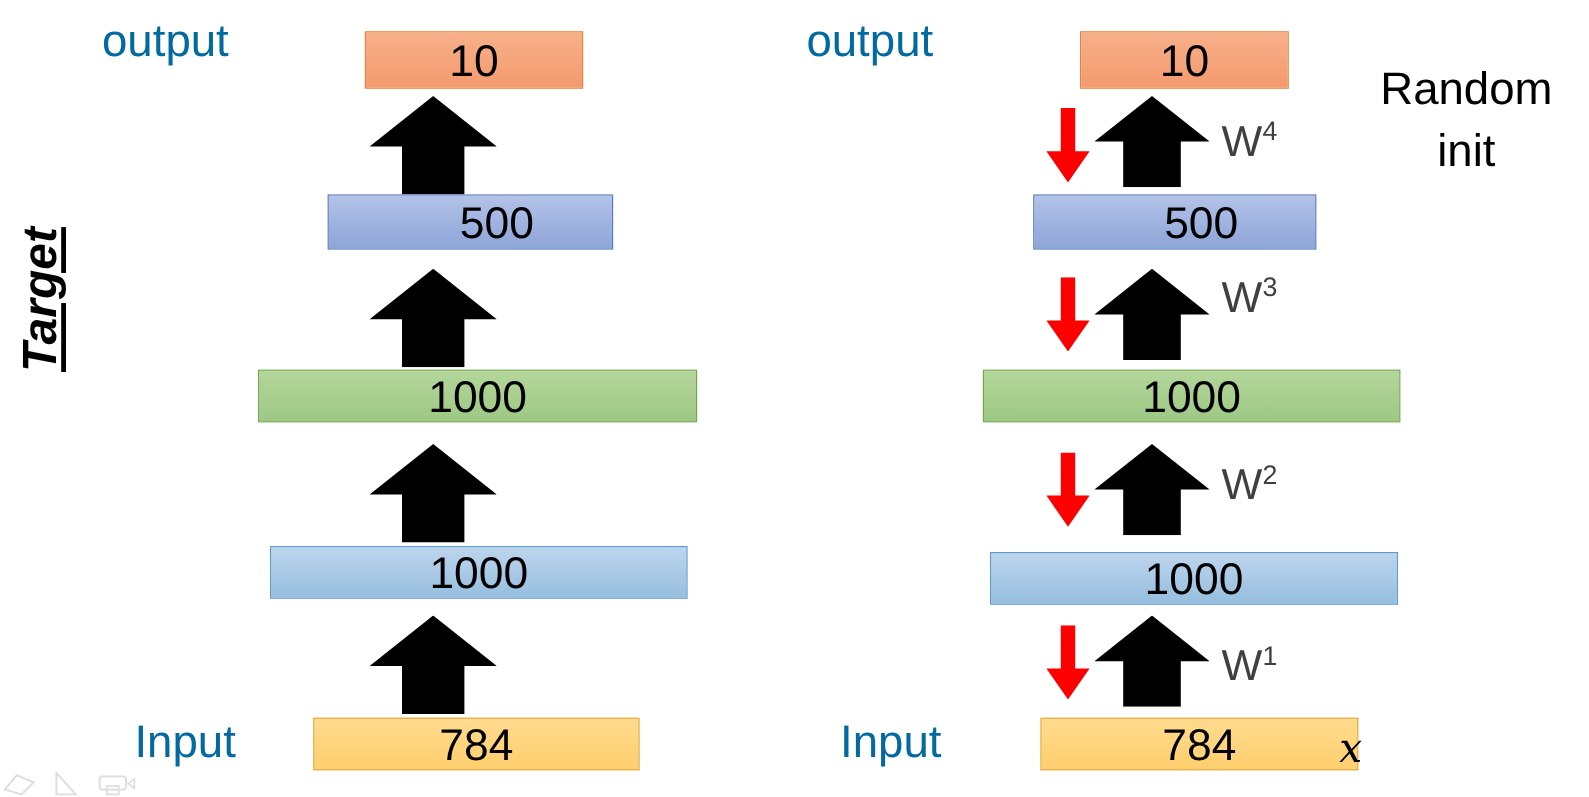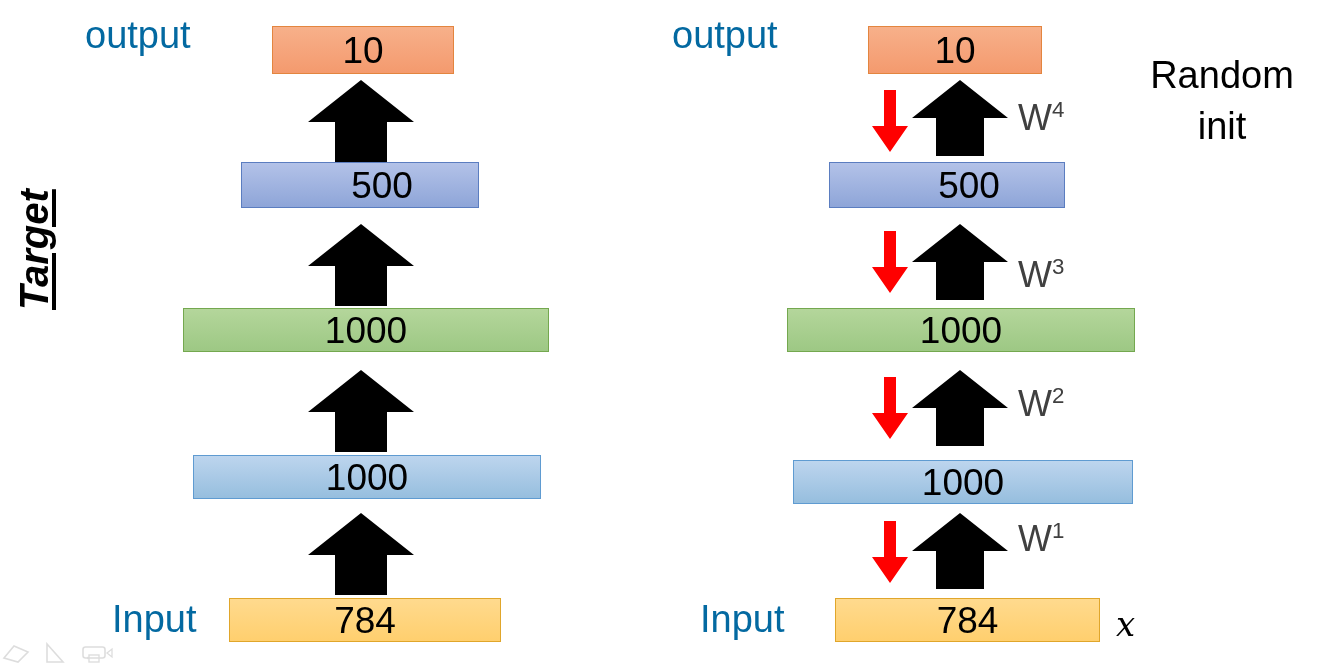--- a/index.html
+++ b/index.html
@@ -21,20 +21,21 @@
   
   .layer-box {
     position: absolute;
     box-sizing: border-box;
     display: flex;
     align-items: center;
     justify-content: center;
     font-size: 37px;
     color: #000000;
     line-height: 1;
+    margin-left: 32px;
   }
   .box-orange {
     background: linear-gradient(to bottom, #f7b08a, #f49a6e);
     border: 1px solid #e3853f;
   }
   .box-blue-med {
     background: linear-gradient(to bottom, #b3c2e8, #8ea5d8);
     border: 1px solid #5b7dc0;
     padding-left: 44px;
   }
@@ -217,21 +218,21 @@
   <div class="arrow-down-red" style="left:872px; top:231px;">
     <svg width="36" height="62" viewBox="0 0 36 62">
       <polygon points="12,0 24,0 24,36 36,36 18,62 0,36 12,36" fill="#ff0000"></polygon>
     </svg>
   </div>
   <div class="arrow-up" style="left:912px; top:224px;">
     <svg width="96" height="76" viewBox="0 0 96 76">
       <polygon points="48,0 96,38 72,38 72,76 24,76 24,38 0,38" fill="#000000"></polygon>
     </svg>
   </div>
-  <div class="w-label" style="left:1018px; top:257px;"><span>W</span><sup>3</sup></div>
+  <div class="w-label" style="left:1018px; top:230px;"><span>W</span><sup>3</sup></div>
 
   <div class="layer-box box-green" style="left:787px; top:308px; width:348px; height:44px;">
     <span>1000</span>
   </div>
 
   <div class="arrow-down-red" style="left:872px; top:377px;">
     <svg width="36" height="62" viewBox="0 0 36 62">
       <polygon points="12,0 24,0 24,36 36,36 18,62 0,36 12,36" fill="#ff0000"></polygon>
     </svg>
   </div>
@@ -249,21 +250,21 @@
   <div class="arrow-down-red" style="left:872px; top:521px;">
     <svg width="36" height="62" viewBox="0 0 36 62">
       <polygon points="12,0 24,0 24,36 36,36 18,62 0,36 12,36" fill="#ff0000"></polygon>
     </svg>
   </div>
   <div class="arrow-up" style="left:912px; top:513px;">
     <svg width="96" height="76" viewBox="0 0 96 76">
       <polygon points="48,0 96,38 72,38 72,76 24,76 24,38 0,38" fill="#000000"></polygon>
     </svg>
   </div>
-  <div class="w-label" style="left:1018px; top:521px;"><span>W</span><sup>1</sup></div>
+  <div class="w-label" style="left:1018px; top:537px;"><span>W</span><sup>1</sup></div>
 
   <div class="plain-label" style="left:700px; top:598px;">Input</div>
 
   <div class="layer-box box-yellow" style="left:835px; top:598px; width:265px; height:44px;">
     <span>784</span>
   </div>
 
   <div class="x-symbol" style="left:1116px; top:604px;">x</div>
 
   <div id="corner-icons">

